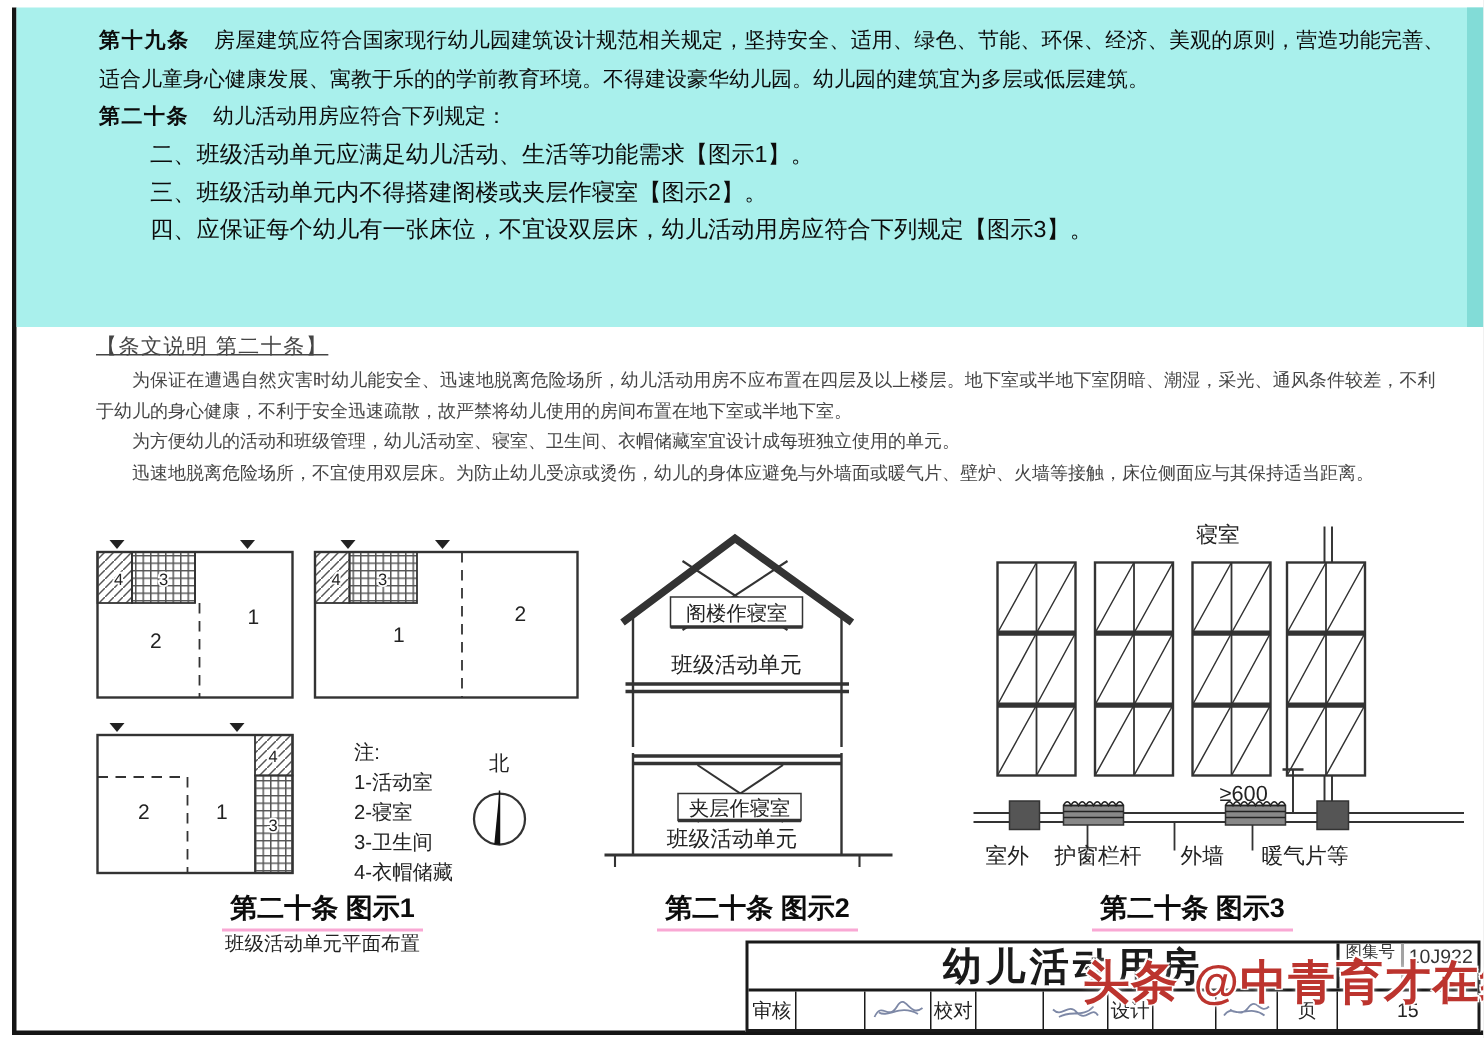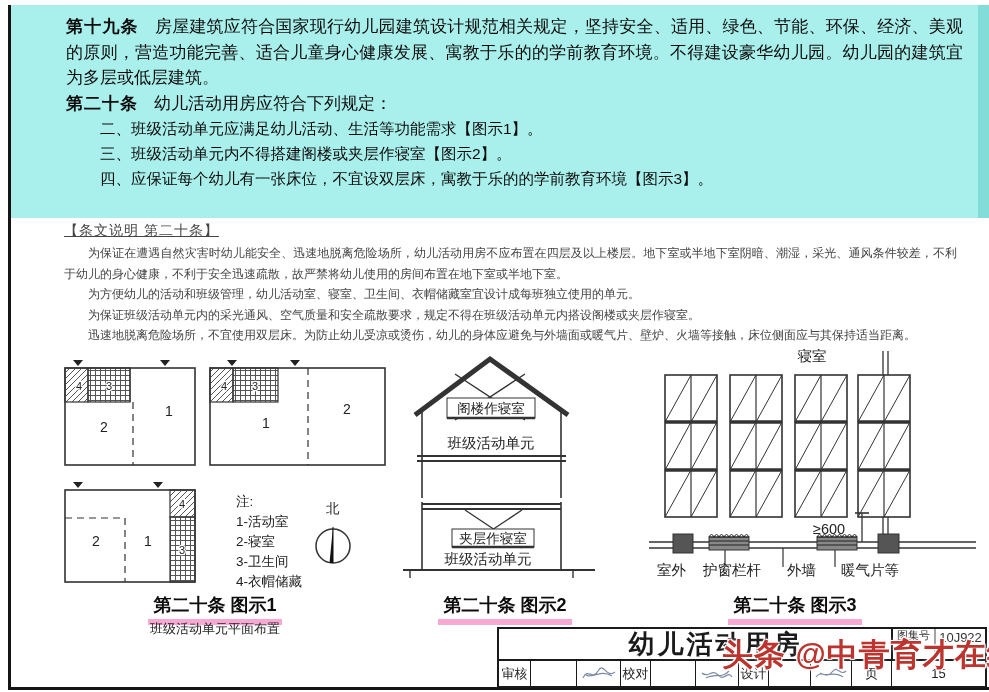--- a/index.html
+++ b/index.html
@@ -5,33 +5,33 @@
   html,body{margin:0;padding:0;background:#e8e8e8;}
   .page{position:relative;width:989px;height:692px;background:#ffffff;overflow:hidden;
         font-family:"Liberation Sans","DejaVu Sans",sans-serif;color:#111;}
   
   .frame-left{position:absolute;left:8px;top:5px;width:3px;height:685px;background:#151515;}
   .frame-bottom{position:absolute;left:8px;top:687px;width:981px;height:3px;background:#151515;}
   
   .cyan{position:absolute;left:11px;top:5px;width:978px;height:213px;background:#a9f0ec;
         box-sizing:border-box;padding:9px 26px 0 55px;}
   .cyan-edge{position:absolute;right:0;top:0;width:11px;height:213px;background:#82dcd7;}
-  p.reg{margin:0;font-size:17px;line-height:25.5px;text-align:justify;color:#0c0c0c;}
+  p.reg{margin:0;font-size:14px;line-height:25.5px;text-align:justify;color:#0c0c0c;}
   p.reg b{font-weight:bold;letter-spacing:1px;}
   .gap{display:inline-block;width:16px;}
   p.reg-item{margin:0;padding-left:34px;font-size:15.5px;line-height:25px;color:#0c0c0c;}
   
   .comm{position:absolute;left:64px;top:222px;width:893px;color:#454545;}
   .comm .comm-head{margin:0 0 3px 0;font-size:14px;font-weight:normal;letter-spacing:1px;text-decoration:underline;}
   .comm p{margin:0;font-size:12px;line-height:20.5px;text-indent:2em;text-align:justify;}
   
   svg{position:absolute;}
   svg text{font-family:"Liberation Sans","DejaVu Sans",sans-serif;fill:#222;}
   .fig-caption{position:absolute;text-align:center;font-size:18px;font-weight:bold;color:#0c0c0c;}
-  .fig-caption span{display:inline-block;border-bottom:6px solid #f9a8d4;padding:0 5px 2px;}
+  .fig-caption span{display:inline-block;border-bottom:2px solid #f9a8d4;padding:0 5px 2px;}
   .fig-subcaption{position:absolute;text-align:center;font-size:13px;color:#222;}
   
   .tblock{position:absolute;left:497px;top:627px;width:490px;height:61px;border:2px solid #1a1a1a;
           box-sizing:border-box;background:#fff;display:flex;flex-direction:column;}
   .tb-row1{display:flex;flex:1;min-height:0;}
   .tb-title{flex:0 0 351px;display:flex;align-items:center;justify-content:center;
             font-size:26px;font-weight:bold;letter-spacing:3px;color:#1a1a1a;padding-left:41px;}
   .tb-atlas-label{flex:0 0 41px;border-left:2px solid #1a1a1a;font-size:11px;color:#333;
             display:flex;align-items:flex-start;justify-content:center;overflow:hidden;line-height:11px;padding-top:1px;}
   .tb-atlas-no{flex:1;border-left:2px solid #a3a3a3;font-size:13px;color:#333;
@@ -51,28 +51,27 @@
 
   <div class="frame-left"></div>
   <div class="frame-bottom"></div>
 
   <div class="cyan">
     <div class="cyan-edge"></div>
     <p class="reg"><b>第十九条</b><span class="gap"></span><span>房屋建筑应符合国家现行幼儿园建筑设计规范相关规定，坚持安全、适用、绿色、节能、环保、经济、美观的原则，营造功能完善、适合儿童身心健康发展、寓教于乐的的学前教育环境。不得建设豪华幼儿园。幼儿园的建筑宜为多层或低层建筑。</span></p>
     <p class="reg"><b>第二十条</b><span class="gap"></span><span>幼儿活动用房应符合下列规定：</span></p>
     <p class="reg-item">二、班级活动单元应满足幼儿活动、生活等功能需求【图示1】。</p>
     <p class="reg-item">三、班级活动单元内不得搭建阁楼或夹层作寝室【图示2】。</p>
-    <p class="reg-item">四、应保证每个幼儿有一张床位，不宜设双层床，寓教于乐的的学前教育环境【图示3】。</p>
+    <p class="reg-item">四、应保证每个幼儿有一张床位，不宜设双层床，幼儿活动用房应符合下列规定【图示3】。</p>
   </div>
 
   <div class="comm">
     <h4 class="comm-head">【条文说明 第二十条】</h4>
     <p>为保证在遭遇自然灾害时幼儿能安全、迅速地脱离危险场所，幼儿活动用房不应布置在四层及以上楼层。地下室或半地下室阴暗、潮湿，采光、通风条件较差，不利于幼儿的身心健康，不利于安全迅速疏散，故严禁将幼儿使用的房间布置在地下室或半地下室。</p>
     <p>为方便幼儿的活动和班级管理，幼儿活动室、寝室、卫生间、衣帽储藏室宜设计成每班独立使用的单元。</p>
-    <p>为保证班级活动单元内的采光通风、空气质量和安全疏散要求，规定不得在班级活动单元内搭设阁楼或夹层作寝室。</p>
     <p>迅速地脱离危险场所，不宜使用双层床。为防止幼儿受凉或烫伤，幼儿的身体应避免与外墙面或暖气片、壁炉、火墙等接触，床位侧面应与其保持适当距离。</p>
   </div>
 
   <svg style="left:40px;top:350px" width="350" height="246" viewBox="0 0 350 246">
     <defs>
       <pattern id="diag" width="6" height="6" patternUnits="userSpaceOnUse">
         <path d="M0,6 L6,0" stroke="#555" stroke-width="1"></path>
       </pattern>
       <pattern id="grid" width="5" height="5" patternUnits="userSpaceOnUse">
         <path d="M0,0.5 H5 M0.5,0 V5" stroke="#555" stroke-width="1"></path>

